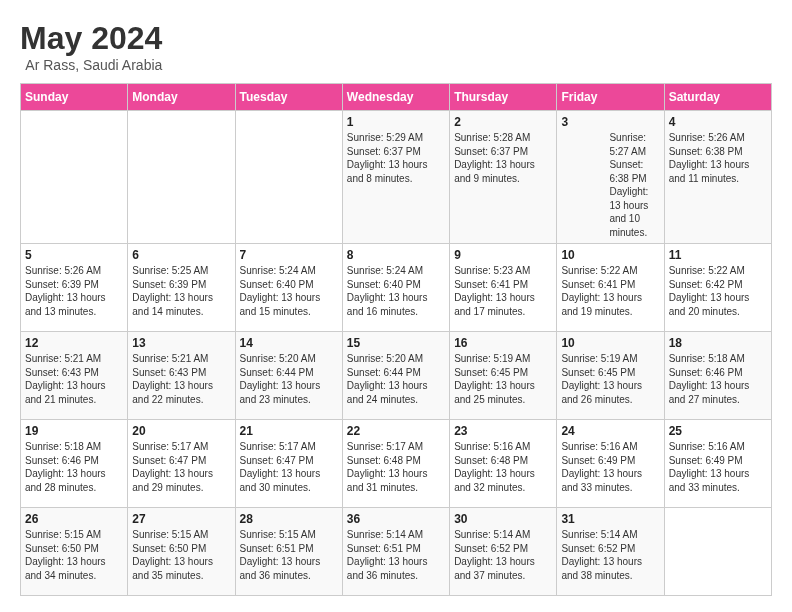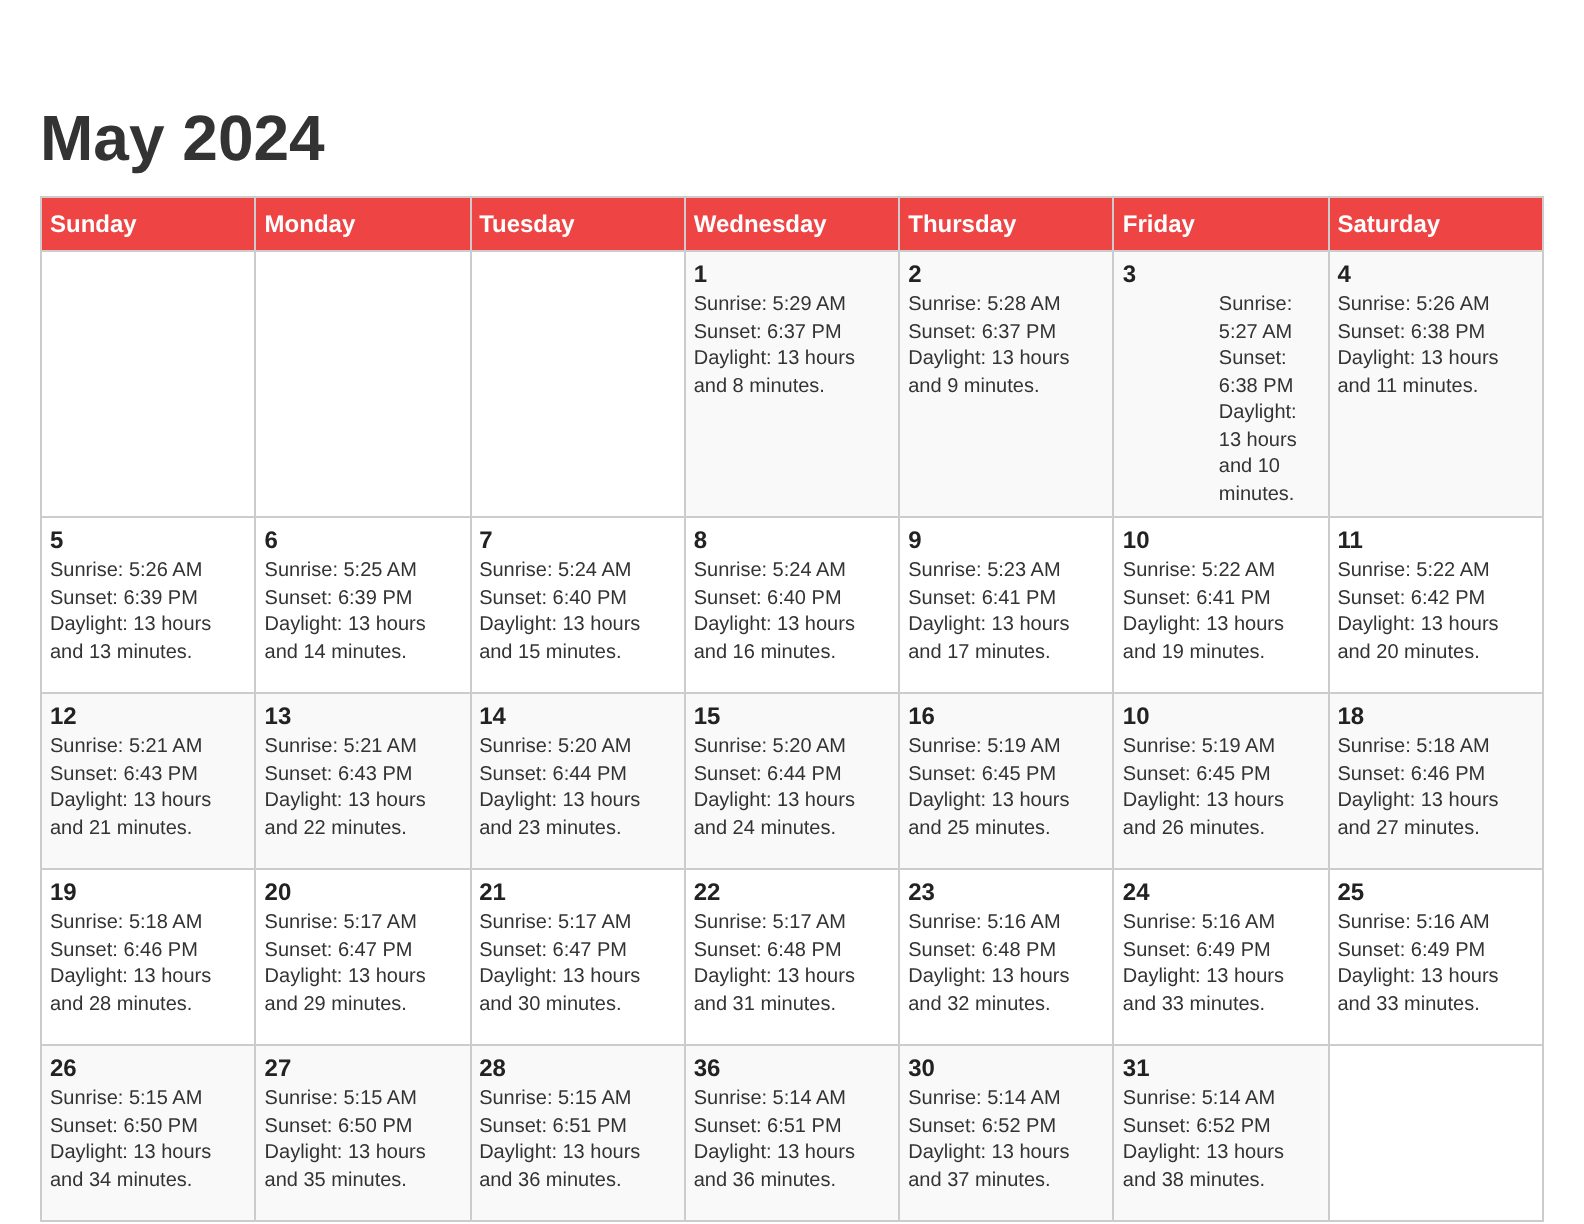--- a/index.html
+++ b/index.html
@@ -40,33 +40,32 @@
       height: 28px;
       margin-left: 4px;
     }
     .title-block {
       text-align: right;
     }
     .main-title {
       font-size: 32px;
       font-weight: bold;
       color: #333;
-      margin-top: 31px;
     }
     .sub-title {
       font-size: 14px;
       color: #555;
     }
     .calendar {
       width: 100%;
       border-collapse: collapse;
       font-size: 10.5px;
     }
     .calendar thead th {
-      background-color: #ef4444;
+      background-color: #ec4899;
       color: #fff;
       padding: 6px 4px;
       text-align: left;
       font-size: 12px;
       border: 1px solid #ccc;
     }
     .calendar tbody td {
       vertical-align: top;
       border: 1px solid #ccc;
       padding: 4px;
@@ -91,20 +90,21 @@
     .empty-cell {
       background: #fff !important;
     }
   </style>
 </head>
 <body>
 
 <div class="header">
   <div class="title-block">
     <div class="main-title">May 2024</div>
+    <div class="sub-title">Ar Rass, Saudi Arabia</div>
   </div>
 </div>
 
 <table class="calendar">
   <thead>
     <tr>
     <th>Sunday</th>
         <th>Monday</th>
         <th>Tuesday</th>
         <th>Wednesday</th>

